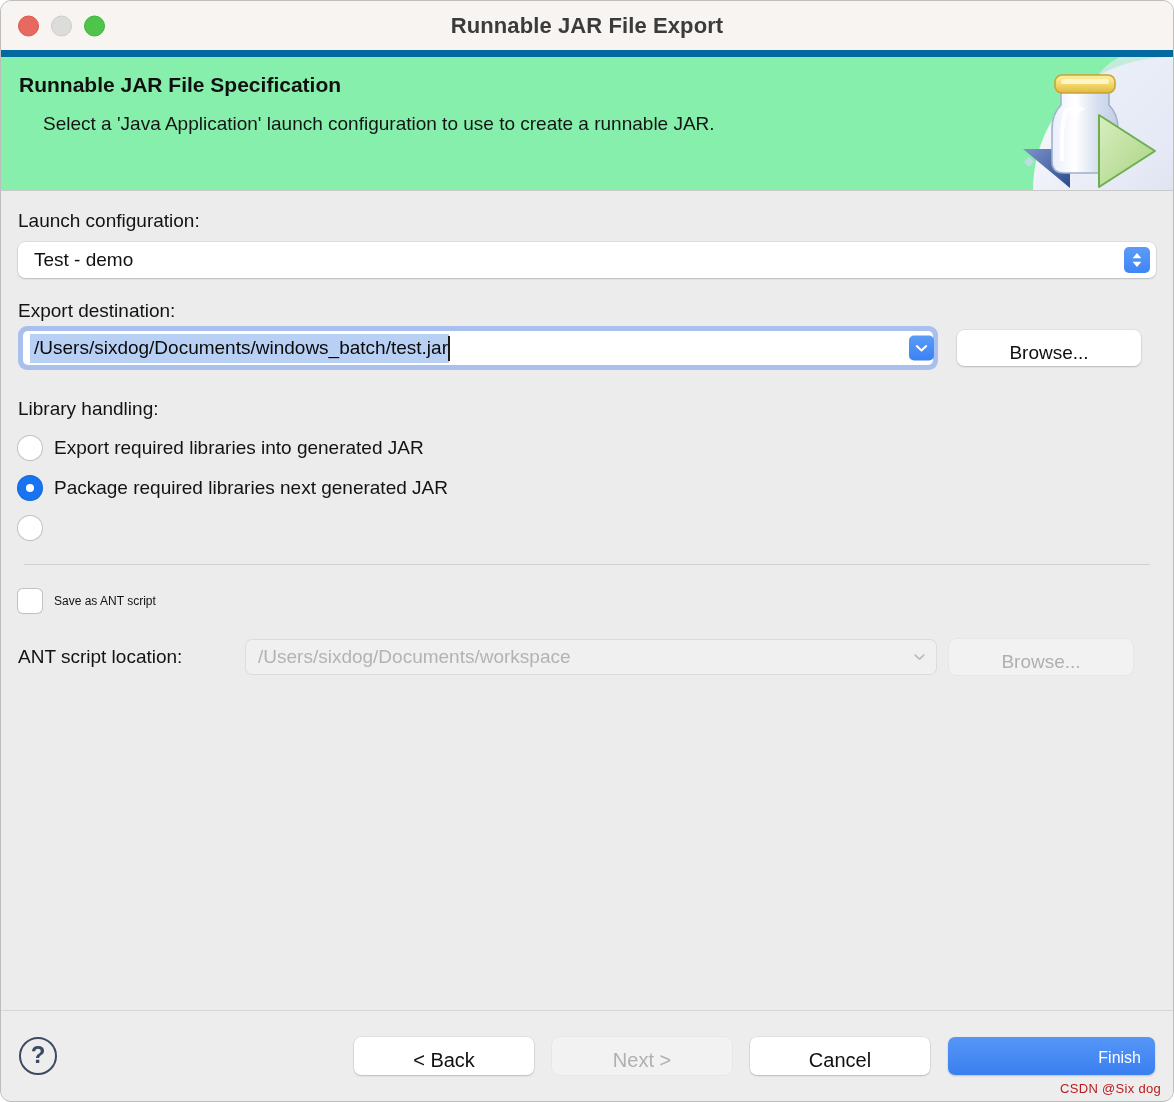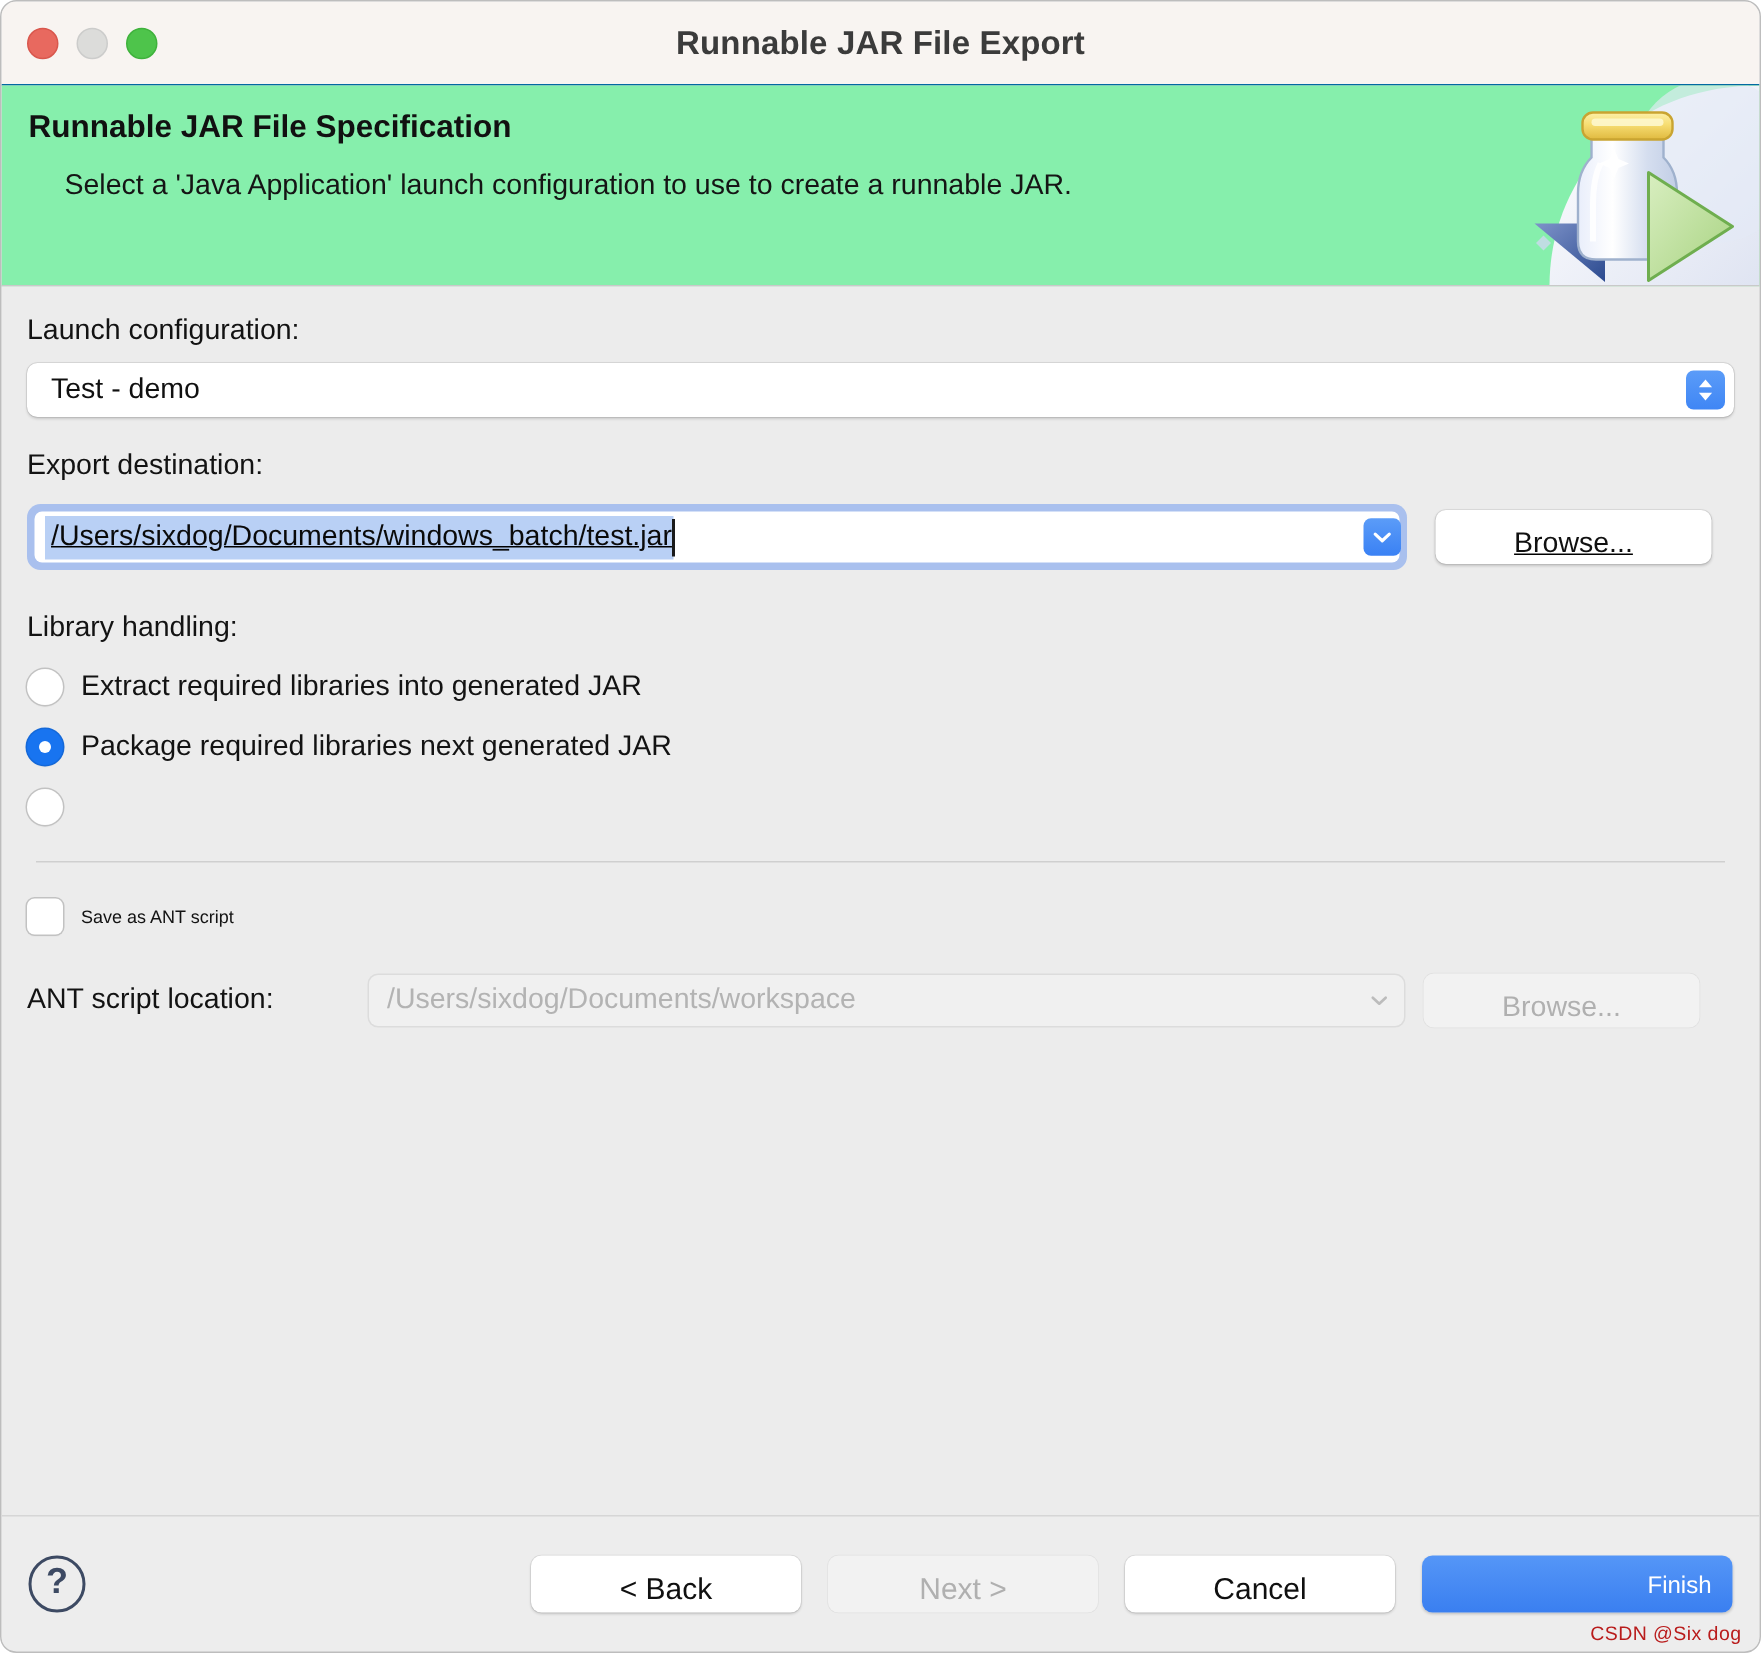--- a/index.html
+++ b/index.html
@@ -21,21 +21,21 @@
     border-radius: 11px 11px 11px 11px;
     overflow: hidden;
     border: 1px solid #bdbdbd;
   }
 
   
   .titlebar {
     position: relative;
     height: 56px;
     background: #f8f4f1;
-    border-bottom: 1px solid #0369a1;
+    border-bottom: 7px solid #0369a1;
     display: flex;
     align-items: center;
   }
   .traffic {
     position: absolute;
     left: 17px; top: 50%;
     transform: translateY(-50%);
     display: flex; gap: 12px;
     align-items: center;
   }
@@ -126,22 +126,21 @@
     display: flex; align-items: center; justify-content: center;
   }
 
   .row-export-label { margin-top: 22px; }
 
   
   .combo-row {
     display: flex;
     align-items: center;
     gap: 19px;
-    margin-top: 14px;
-    text-decoration: underline;
+    margin-top: 4px;
   }
   .combo-focus {
     position: relative;
     flex: 0 0 920px;
     height: 44px;
     border-radius: 9px;
     background: #a9c0ee;
     padding: 5px;
     display: flex;
     align-items: center;
@@ -433,21 +432,21 @@
         </span>
       </div>
       <button class="btn btn-browse">Browse...</button>
     </div>
 
     <div class="field-label row-lib-label">Library handling:</div>
 
     <div class="radio-list">
       <div class="radio-row">
         <span class="radio"></span>
-        <span class="radio-label">Extract required libraries into generated JAR</span>
+        <span class="radio-label">Export required libraries into generated JAR</span>
       </div>
       <div class="radio-row">
         <span class="radio checked"></span>
         <span class="radio-label">Package required libraries next generated JAR</span>
       </div>
       <div class="radio-row">
         <span class="radio"></span>
       </div>
     </div>
 

